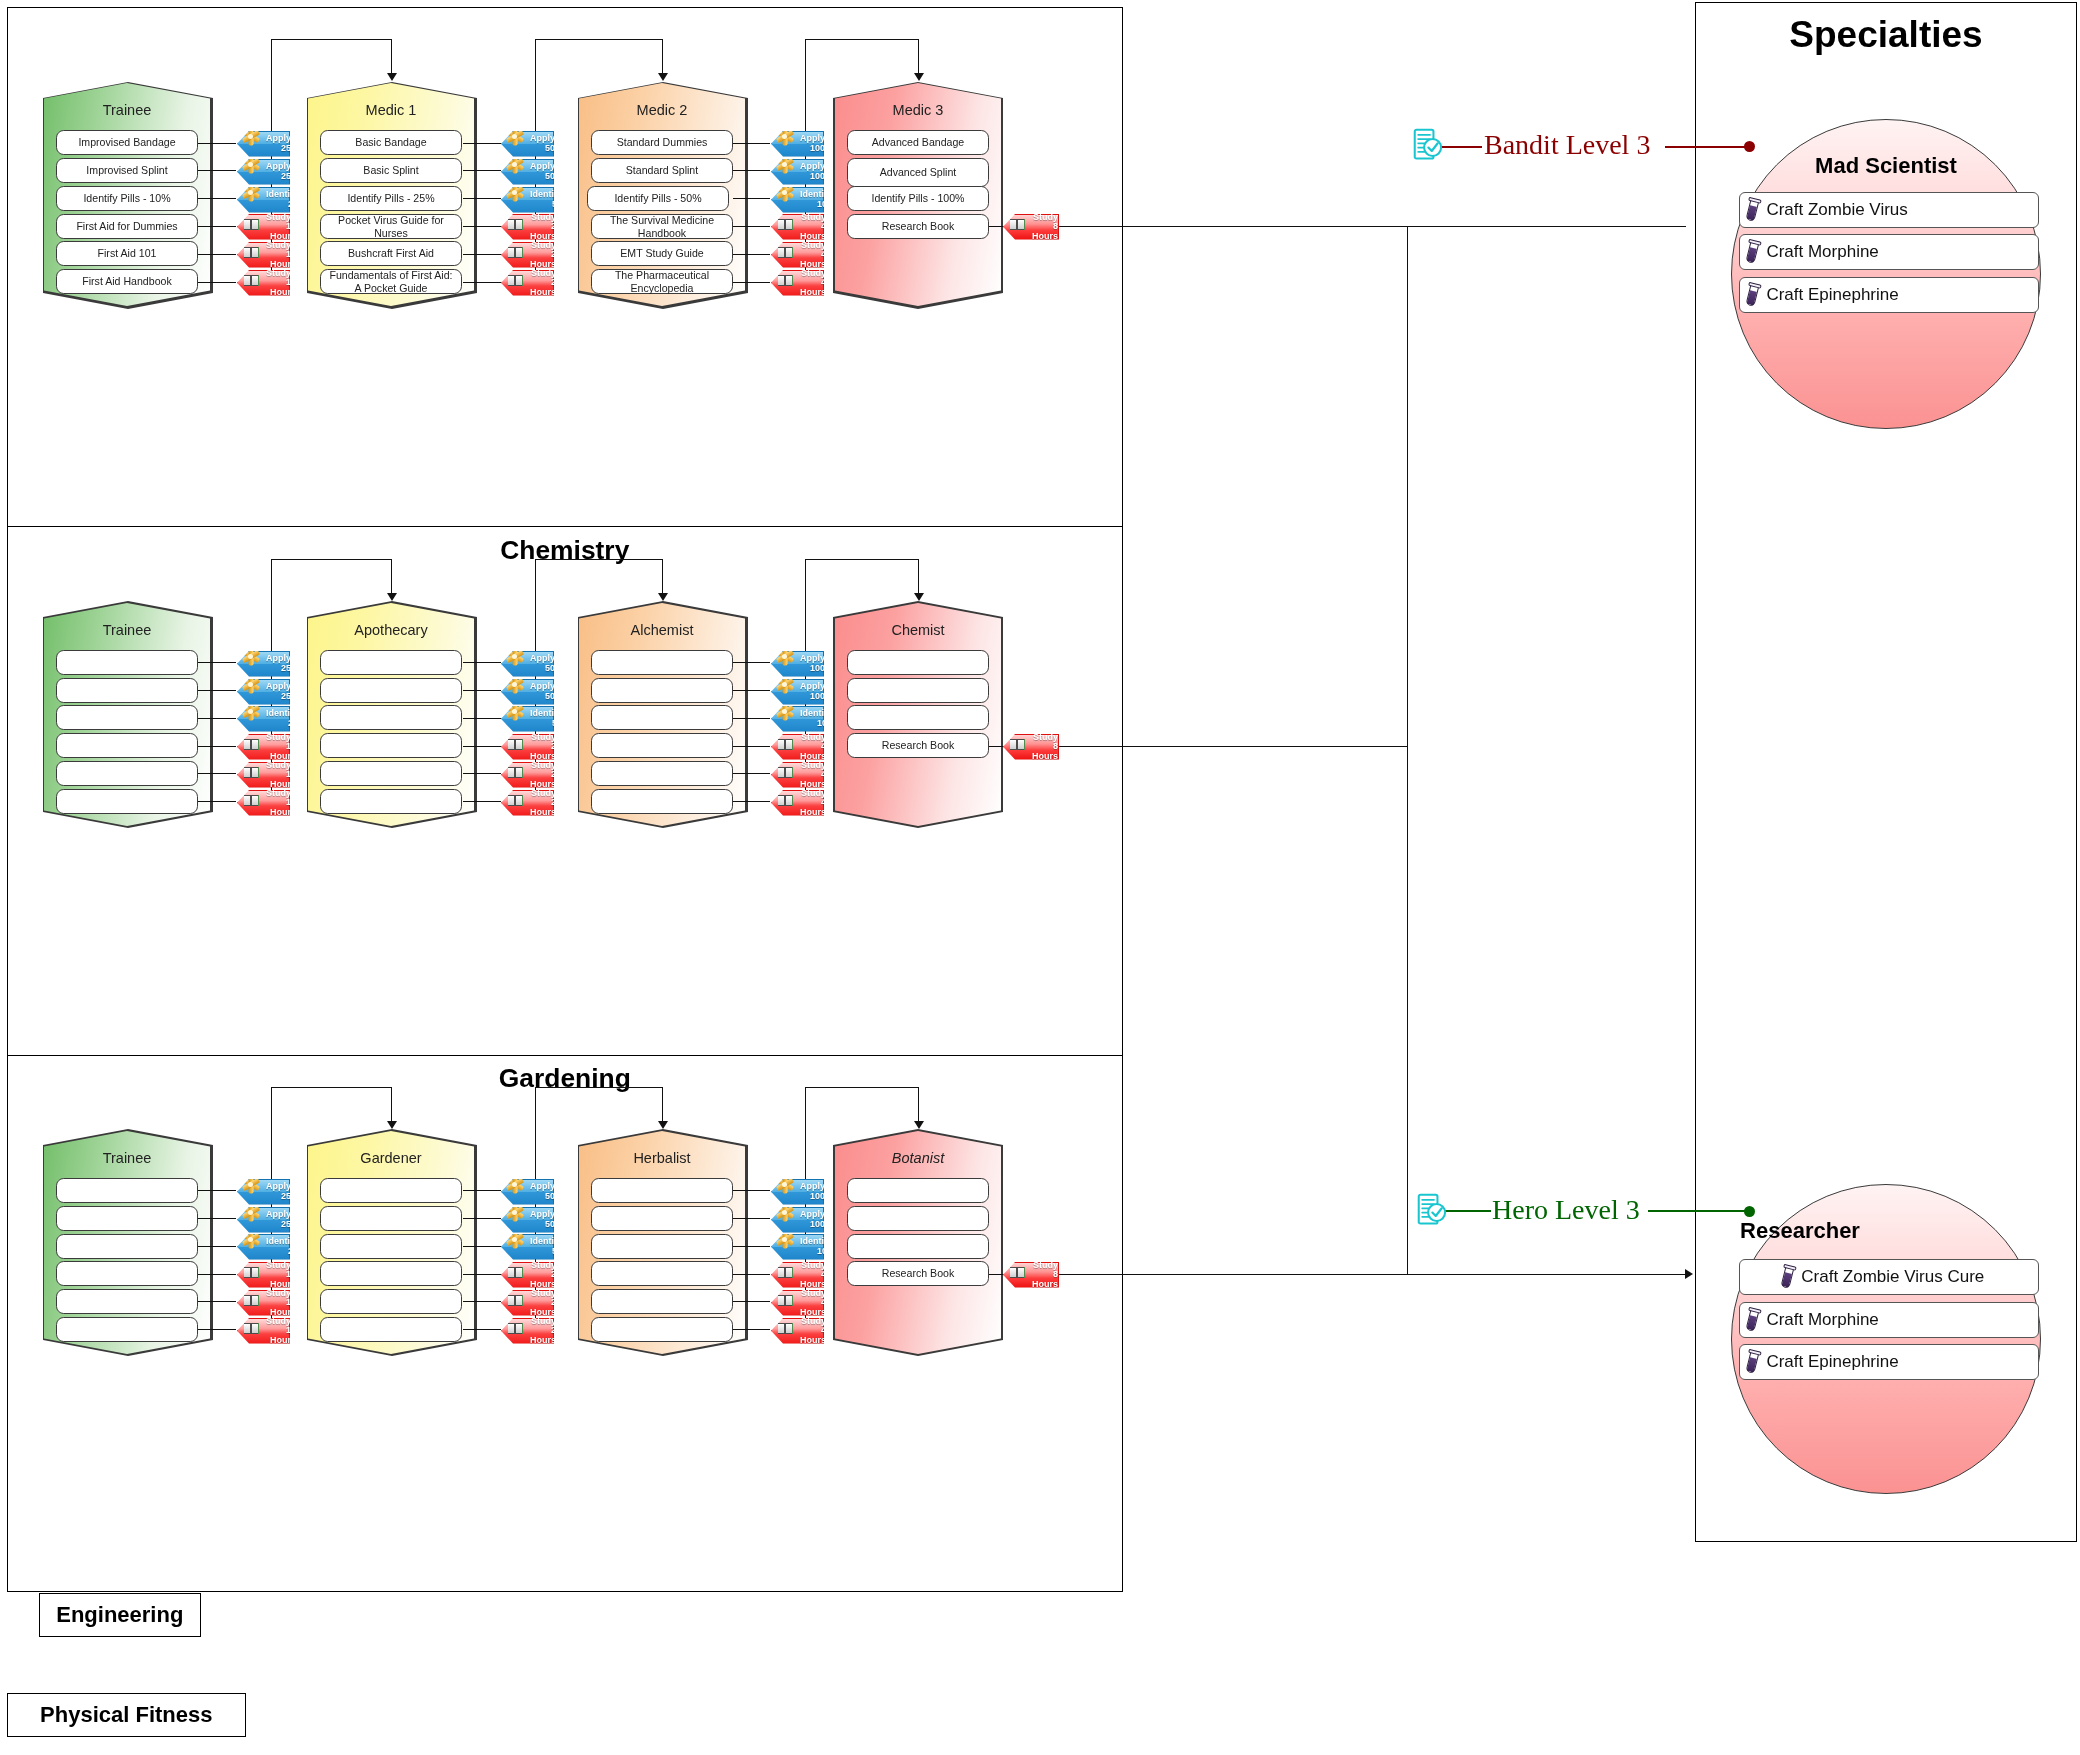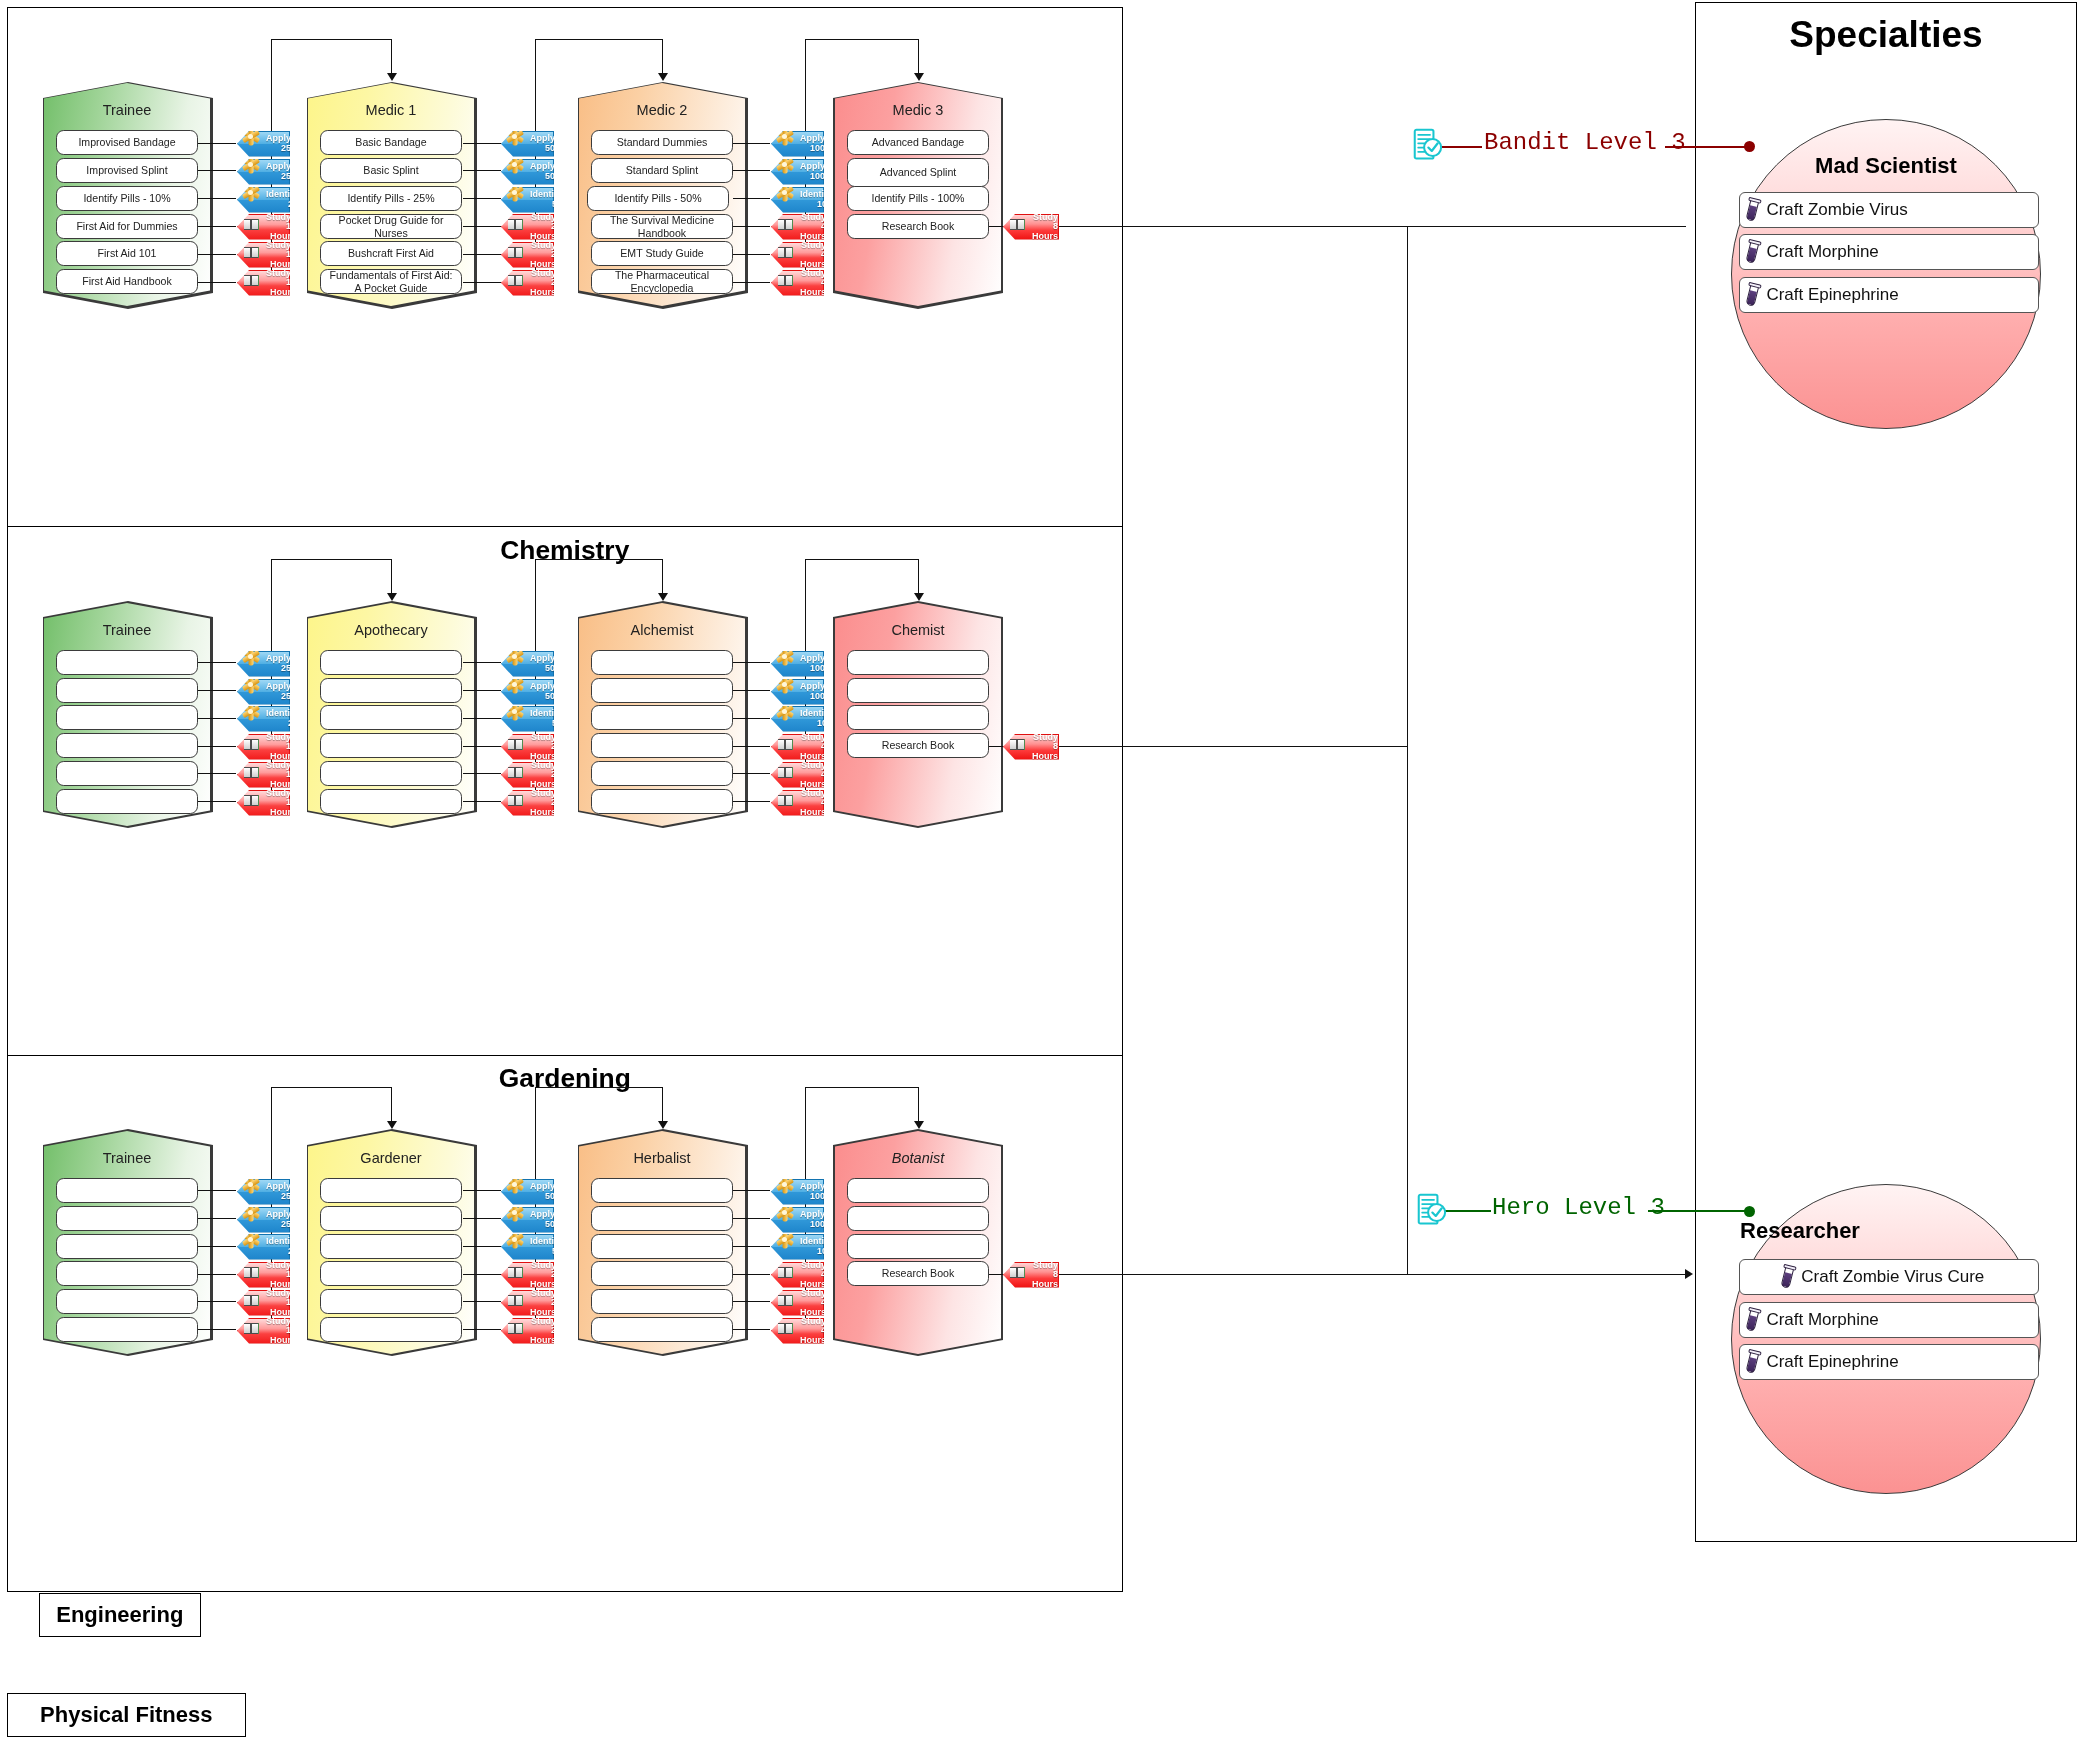--- a/index.html
+++ b/index.html
@@ -88,21 +88,21 @@
     font-family:"Liberation Sans", sans-serif;font-size:17px;color:#111;}
   .tube{width:15.3px;height:22px;flex:0 0 15.3px;margin-right:6px;position:relative;transform:rotate(14deg);}
   .tube .body{position:absolute;left:2.6px;top:0.9px;width:9.4px;height:21px;
     border:1.2px solid #2e2140;border-radius:0 0 5.1px 5.1px;box-sizing:border-box;
     background:linear-gradient(180deg,#ffffff 0%,#ffffff 26%,#5c3f7e 27%,#3c2459 100%);}
   .tube .lip{position:absolute;left:0.9px;top:-0.9px;width:12.8px;height:3.4px;border:1.1px solid #2e2140;
     border-radius:1.7px;background:#f2eef8;box-sizing:border-box;}
 
   .req-line{position:absolute;height:1.7px;z-index:5;}
   .req-dot{position:absolute;width:11px;height:11px;border-radius:50%;z-index:6;}
-  .req-label{position:absolute;font-family:Liberation Mono, monospace;font-size:24px;z-index:6;white-space:nowrap;}
+  .req-label{position:absolute;font-family:Liberation Serif, serif;font-size:28px;z-index:6;white-space:nowrap;}
   .cert{position:absolute;width:31px;height:34px;z-index:6;}
 
   
   .plainbox{position:absolute;border:1.7px solid #000;background:#fff;box-sizing:border-box;
     display:flex;align-items:center;justify-content:center;font-weight:bold;
     font-family:"Liberation Sans", sans-serif;font-size:22px;color:#000;}
 </style>
 </head>
 <body>
 
@@ -168,21 +168,21 @@
     <div class="ln lnv" style="left: 271px; top: 39px; height: 242px;"></div>
     <div class="ln lnh" style="left: 271px; top: 39px; width: 121px;"></div>
     <div class="ln lnv" style="left: 391px; top: 39px; height: 36px;"></div>
     <div class="arrow-dn" style="left: 387px; top: 73px;"></div>
     <div class="pillar-border" style="left: 307px; top: 82px; width: 170px; height: 227px;"></div>
     <div class="pillar-inner p-yellow" style="left: 308px; top: 83px; width: 166px; height: 223px;"></div>
     <div class="tier-name" style="left: 308px; top: 102px; width: 166px;">Medic 1</div>
     <div class="slot" style="left: 320px; top: 130px; width: 142px; height: 25px;">Basic Bandage</div>
     <div class="slot" style="left: 320px; top: 158px; width: 142px; height: 25px;">Basic Splint</div>
     <div class="slot" style="left: 320px; top: 186px; width: 142px; height: 25px;">Identify Pills - 25%</div>
-    <div class="slot" style="left: 320px; top: 214px; width: 142px; height: 25px;">Pocket Drug Guide for Nurses</div>
+    <div class="slot" style="left: 320px; top: 214px; width: 142px; height: 25px;">Pocket Virus Guide for Nurses</div>
     <div class="slot" style="left: 320px; top: 241px; width: 142px; height: 25px;">Bushcraft First Aid</div>
     <div class="slot" style="left: 320px; top: 269px; width: 142px; height: 25px;">Fundamentals of First Aid: A Pocket Guide</div>
     <div class="ln lnh" style="left: 463px; top: 143px; width: 38px;"></div>
     <div class="badge badge-apply" style="left: 501px; top: 131px; width: 53px;">
       <span class="bi"><span class="gear"><i></i><s></s></span></span>
       <span class="btxt">
         <div>Apply</div>
         <div>50</div>
       </span>
     </div>

